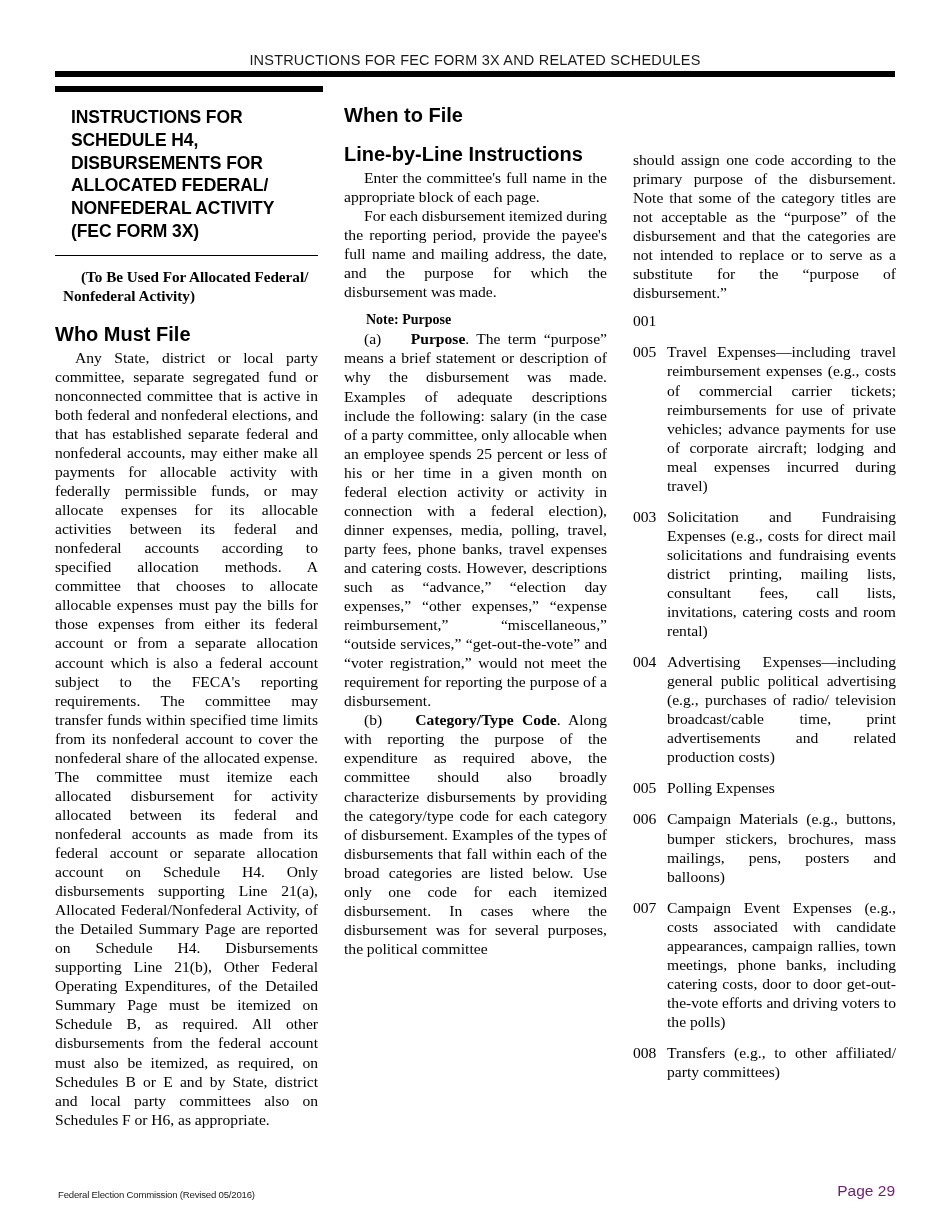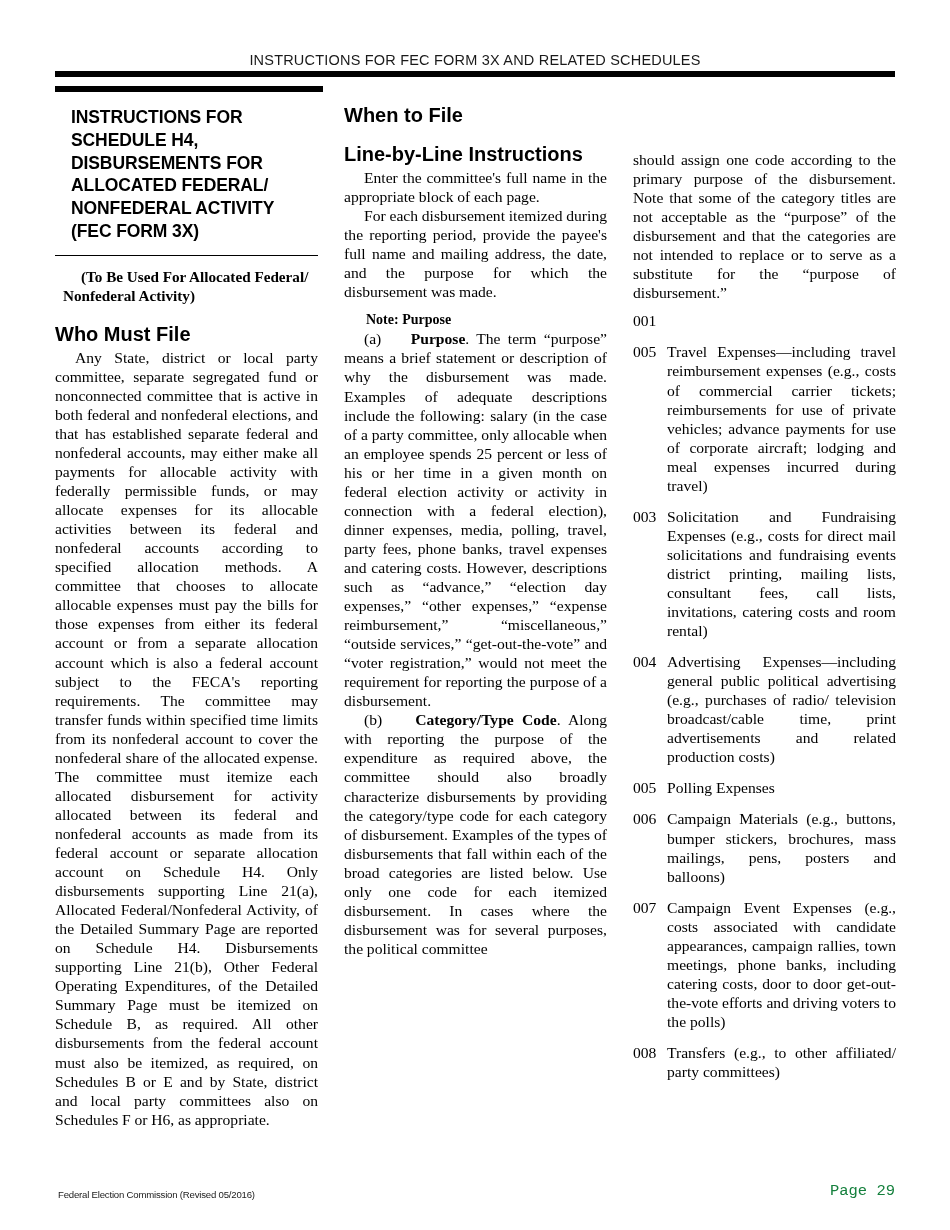--- a/index.html
+++ b/index.html
@@ -158,23 +158,23 @@
     top: 1189px;
     font-family: "Liberation Sans", "DejaVu Sans", sans-serif;
     font-size: 9.6px;
     color: #1a1a1a;
     letter-spacing: -0.2px;
   }
   .footer-right {
     position: absolute;
     right: 55px;
     top: 1182px;
-    font-family: Liberation Mono, monospace;
+    font-family: Liberation Sans, sans-serif;
     font-size: 15.5px;
-    color: #15803d;
+    color: #701a75;
   }
 </style>
 </head>
 <body>
 
 <div class="page">
 
   <div class="running-head">INSTRUCTIONS FOR FEC FORM 3X AND RELATED SCHEDULES</div>
 
   <div class="rule-full"></div>

